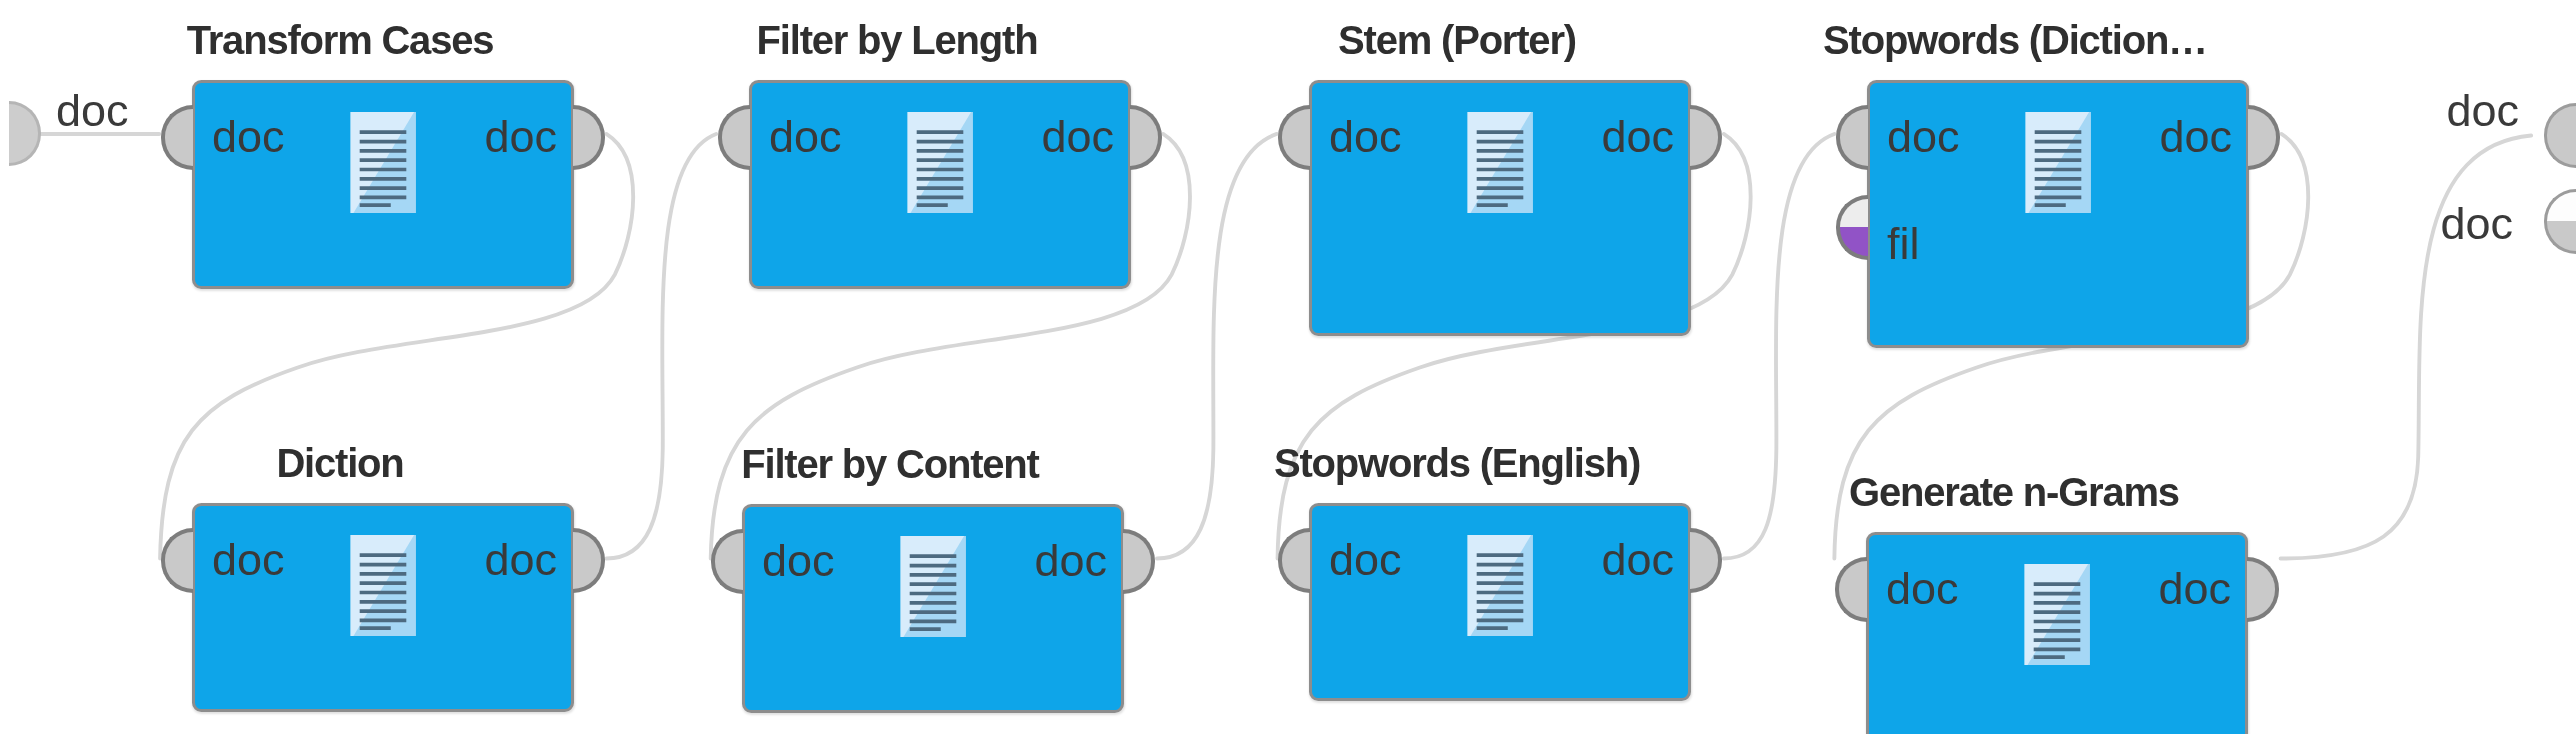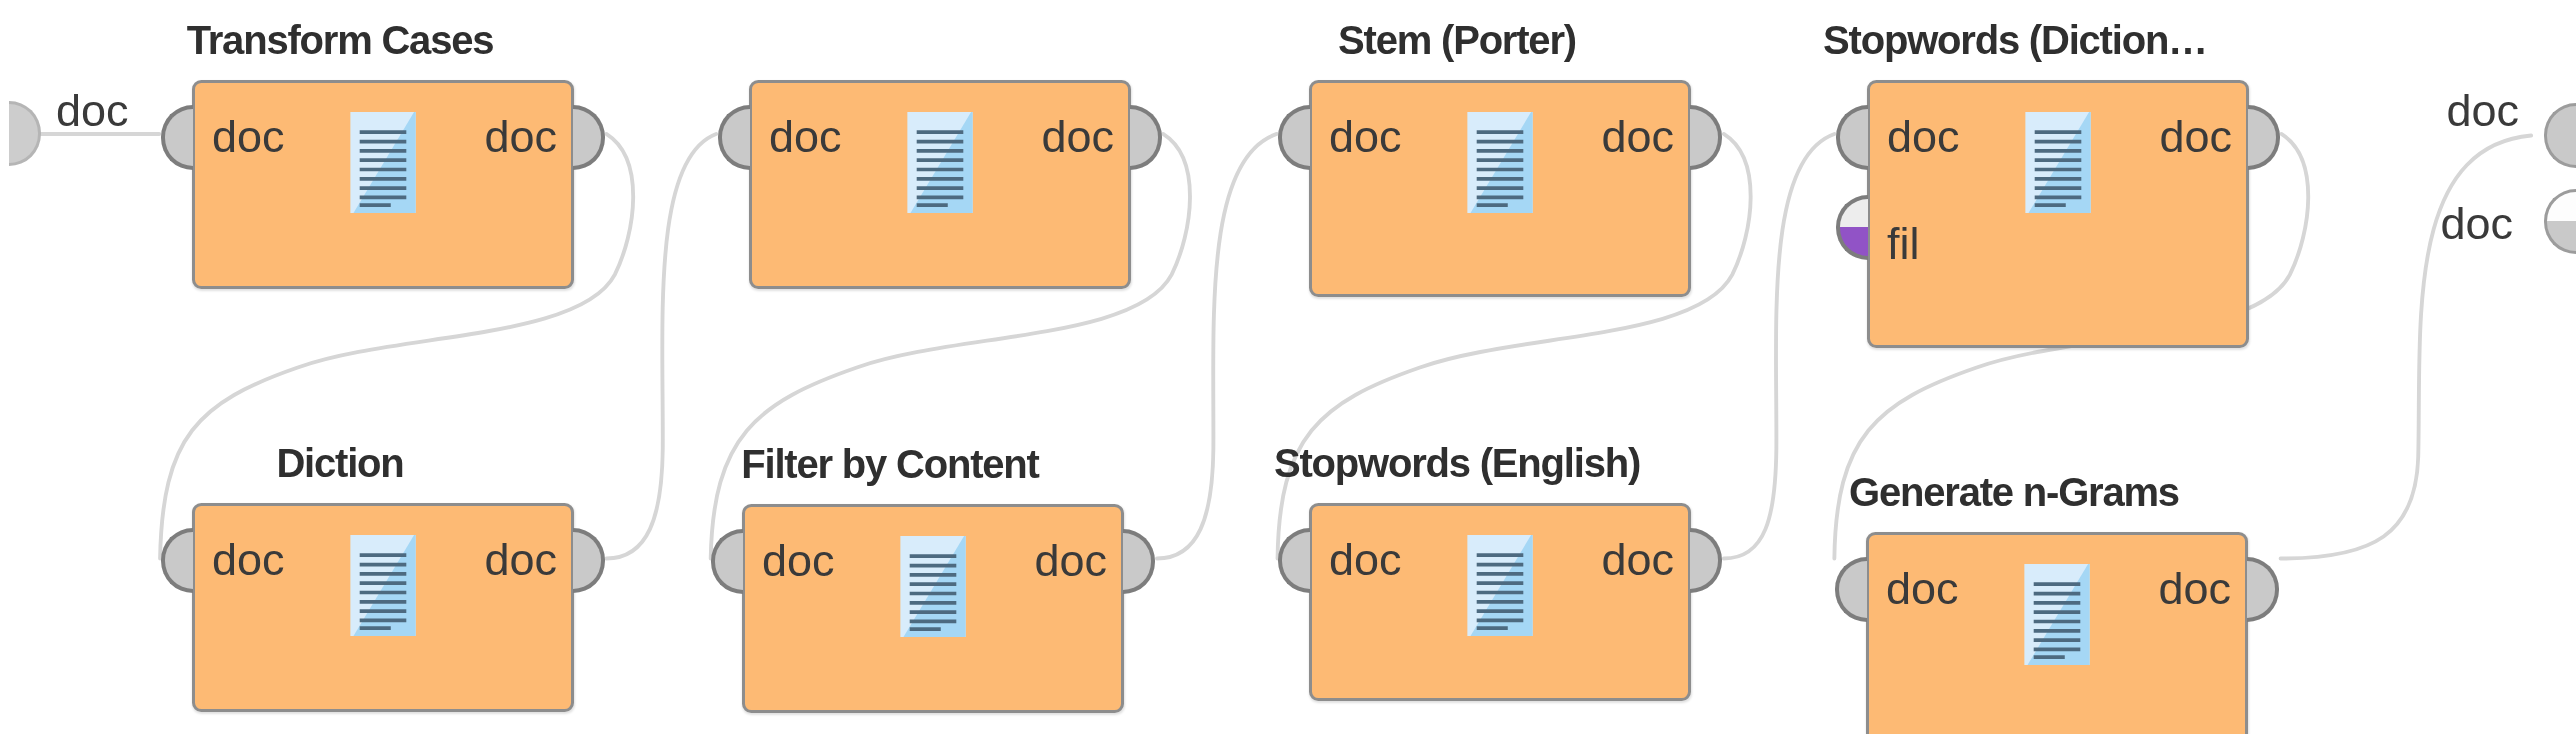--- a/index.html
+++ b/index.html
@@ -5,21 +5,21 @@
   html,body{margin:0;padding:0;background:#fff;}
   .canvas{
     position:relative;width:2576px;height:735px;background:#ffffff;
     overflow:hidden;font-family:"Liberation Sans",sans-serif;
   }
   .wires{position:absolute;left:0;top:0;z-index:0;}
   .wires path{fill:none;stroke:#d6d6d6;stroke-width:5;stroke-linecap:round;}
 
   .op{
     position:absolute;width:382px;box-sizing:border-box;z-index:2;
-    background:#fdba74;border:3.9px solid #8d8d8d;border-radius:9.3px;
+    background:#0ea5e9;border:3.9px solid #8d8d8d;border-radius:9.3px;
     box-shadow:0.8px 1.5px 2.3px rgba(0,0,0,0.12);
   }
   .op-title{
     position:absolute;bottom:100%;margin-bottom:20px;left:50%;
     transform:translateX(calc(-50% - 43px));white-space:nowrap;
     font-size:40px;font-weight:bold;letter-spacing:-1.2px;color:#2f2f2f;
   }
   .port{
     position:absolute;width:32px;height:65px;box-sizing:border-box;
     background:#c9c9c9;border:4.6px solid #7d7d7d;z-index:3;
@@ -103,44 +103,45 @@
             <line x1="6" y1="55" x2="36" y2="55"></line>
             <line x1="6" y1="60" x2="26" y2="60"></line>
           </g>
         </svg>
     </div>
     <div class="plabel out">doc</div>
     <div class="port out row-main"></div>
   </div>
 
   <div class="op" style="left:749px;top:80px;height:209px">
-    <div class="port in row-main"></div>
-    <div class="plabel in">doc</div>
-    <div class="doc-icon">
-      <svg width="75" height="101" viewBox="0 0 42 65">
-          <rect width="42" height="65" fill="#d8ecfb"></rect>
-          <polygon points="41,0 42,0 42,65 2,65" fill="#a5d7f5"></polygon>
-          <g stroke="#4d6a80" stroke-width="2.4">
-            <line x1="6" y1="13" x2="36" y2="13"></line>
-            <line x1="6" y1="19" x2="36" y2="19"></line>
-            <line x1="6" y1="25" x2="36" y2="25"></line>
-            <line x1="6" y1="31" x2="36" y2="31"></line>
-            <line x1="6" y1="37" x2="36" y2="37"></line>
-            <line x1="6" y1="43" x2="36" y2="43"></line>
-            <line x1="6" y1="49" x2="36" y2="49"></line>
-            <line x1="6" y1="55" x2="36" y2="55"></line>
-            <line x1="6" y1="60" x2="26" y2="60"></line>
-          </g>
-        </svg>
-    </div>
-    <div class="plabel out">doc</div>
-    <div class="port out row-main"></div>
-  </div>
-
-  <div class="op" style="left:1309px;top:80px;height:217px">
+    <div class="op-title">Filter by Length</div>
+    <div class="port in row-main"></div>
+    <div class="plabel in">doc</div>
+    <div class="doc-icon">
+      <svg width="75" height="101" viewBox="0 0 42 65">
+          <rect width="42" height="65" fill="#d8ecfb"></rect>
+          <polygon points="41,0 42,0 42,65 2,65" fill="#a5d7f5"></polygon>
+          <g stroke="#4d6a80" stroke-width="2.4">
+            <line x1="6" y1="13" x2="36" y2="13"></line>
+            <line x1="6" y1="19" x2="36" y2="19"></line>
+            <line x1="6" y1="25" x2="36" y2="25"></line>
+            <line x1="6" y1="31" x2="36" y2="31"></line>
+            <line x1="6" y1="37" x2="36" y2="37"></line>
+            <line x1="6" y1="43" x2="36" y2="43"></line>
+            <line x1="6" y1="49" x2="36" y2="49"></line>
+            <line x1="6" y1="55" x2="36" y2="55"></line>
+            <line x1="6" y1="60" x2="26" y2="60"></line>
+          </g>
+        </svg>
+    </div>
+    <div class="plabel out">doc</div>
+    <div class="port out row-main"></div>
+  </div>
+
+  <div class="op" style="left:1309px;top:80px;height:256px">
     <div class="op-title">Stem (Porter)</div>
     <div class="port in row-main"></div>
     <div class="plabel in">doc</div>
     <div class="doc-icon">
       <svg width="75" height="101" viewBox="0 0 42 65">
           <rect width="42" height="65" fill="#d8ecfb"></rect>
           <polygon points="41,0 42,0 42,65 2,65" fill="#a5d7f5"></polygon>
           <g stroke="#4d6a80" stroke-width="2.4">
             <line x1="6" y1="13" x2="36" y2="13"></line>
             <line x1="6" y1="19" x2="36" y2="19"></line>

